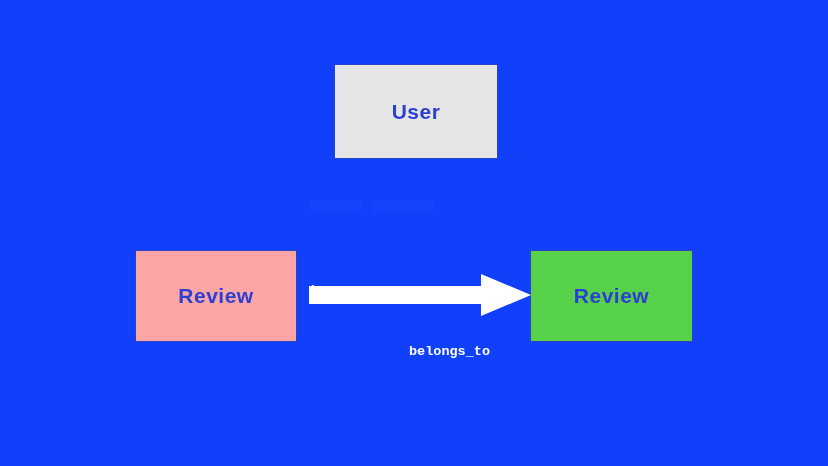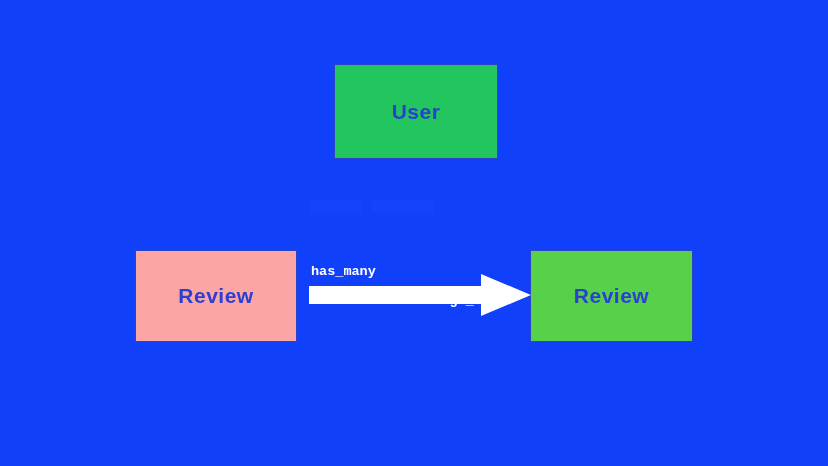--- a/index.html
+++ b/index.html
@@ -36,21 +36,21 @@
     letter-spacing: 0.5px;
     color: #2b3fd4;
     white-space: nowrap;
   }
 
   #box-user {
     left: 334px;
     top: 64px;
     width: 164px;
     height: 95px;
-    background: #22c55e;
+    background: #e5e5e5;
   }
   #box-review {
     left: 135px;
     top: 250px;
     width: 162px;
     height: 92px;
     background: #fca5a5;
   }
   #box-comment {
     left: 530px;
@@ -69,28 +69,29 @@
     height: 46px;
   }
 
   .rel-label {
     position: absolute;
     font-family: "Liberation Mono", monospace;
     font-weight: bold;
     font-size: 13.5px;
     color: #ffffff;
     white-space: nowrap;
+    margin-top: 19px;
   }
   #label-has-many {
     left: 311px;
     top: 264px;
   }
   #label-belongs-to {
     left: 409px;
-    top: 293px;
+    top: 325px;
   }
 
   
   #ghost-artifact {
     position: absolute;
     left: 310px;
     top: 200px;
     width: 52px;
     height: 13px;
     background: #1846fb;

